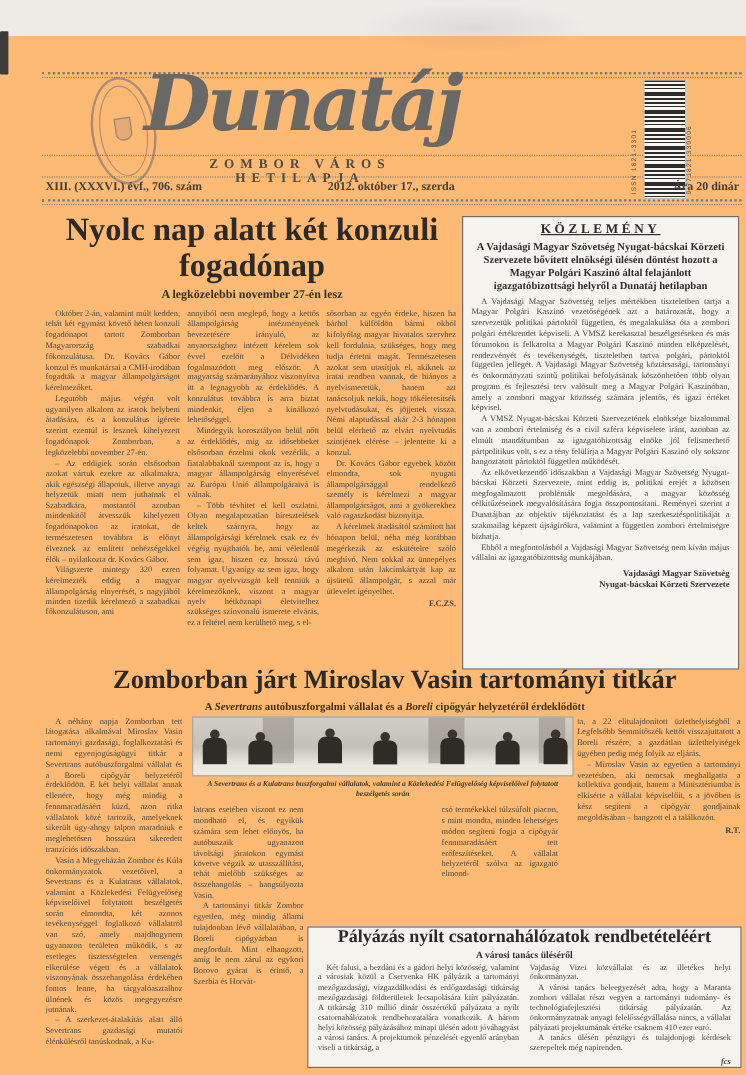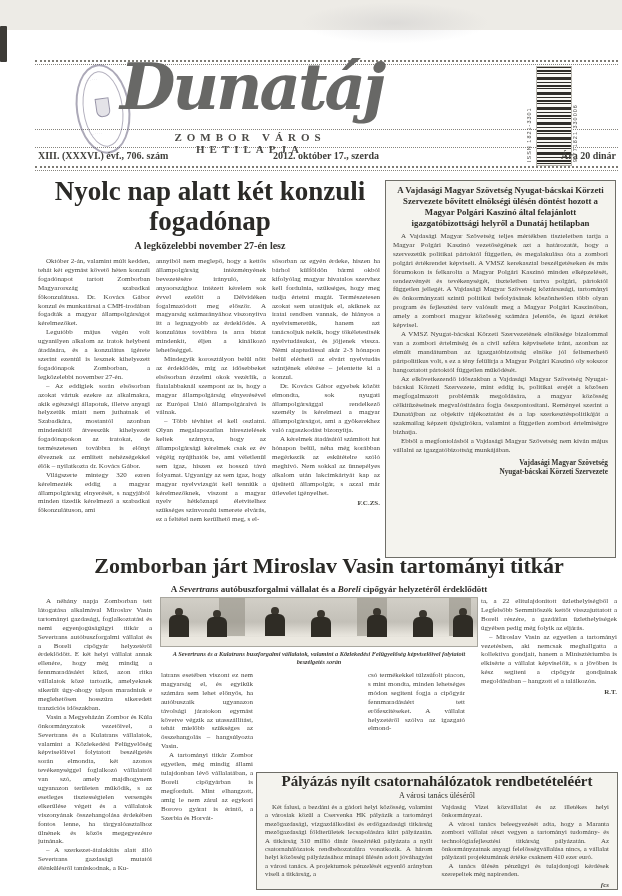--- a/index.html
+++ b/index.html
@@ -3,21 +3,21 @@
 <meta charset="utf-8">
 <style>
   html,body{margin:0;padding:0;}
   body{
     width:622px;height:896px;overflow:hidden;position:relative;
     background:#eceae5;
     font-family:"Liberation Serif", serif;
     color:#44433f;
     -webkit-font-smoothing:antialiased;
   }
-  #canvas{position:absolute;inset:0;background:#ffffff;}
+  #canvas{position:absolute;inset:0;background:#fdba74;}
   
   .edge-top{position:absolute;left:0;top:0;width:622px;height:30px;background:#edebe6;}
   .corner-mark{position:absolute;left:0;top:26px;width:7px;height:36px;background:#3d3b37;border-radius:1px;}
   .ghost{position:absolute;pointer-events:none;}
   .ghost1{left:300px;top:2px;width:190px;height:42px;background:radial-gradient(ellipse at center, rgba(120,120,132,.14), transparent 70%);}
   .ghost2{left:480px;top:180px;width:130px;height:30px;background:radial-gradient(ellipse at center, rgba(120,120,132,.10), transparent 70%);}
 
   .rule{position:absolute;height:0;border-top:1px dotted #86847d;}
   .rule.thick{border-top:2px dotted #7d7b74;}
 
@@ -93,21 +93,21 @@
 
   .vasin-left{left:38px;top:597px;width:114px;height:296px;}
   .vasin-right{left:481px;top:597px;width:136px;height:172px;}
   .vasin-cola{left:161px;top:671px;width:92px;height:222px;}
   .vasin-colb{left:259px;top:671px;width:103px;height:97px;}
   .vasin-colc{left:368px;top:671px;width:97px;height:97px;}
 
   
   .pbox{position:absolute;left:256px;top:772px;width:362px;height:118px;border:1px solid #6f6e68;background:#f4f3ee;box-sizing:border-box;padding:0 8px;overflow:hidden;}
   .pbox .phead{text-align:center;font-weight:bold;font-size:15px;color:#2b2a27;line-height:17px;}
-  .pbox .psub{text-align:center;font-weight:normal;font-size:8px;color:#33322e;margin:1px 0 3px;}
+  .pbox .psub{text-align:center;font-weight:bold;font-size:8px;color:#33322e;margin:1px 0 3px;}
   .pcols{display:flex;gap:9px;}
   .pcol{flex:1;font-size:6.8px;line-height:8.4px;text-align:justify;color:#45443f;}
   .pcol p{margin:0;text-indent:7px;}
   .pcol p.cont{text-indent:0;}
 </style>
 </head>
 <body>
 
 <div id="canvas">
 
@@ -160,20 +160,21 @@
     <p>– Több tévhitet el kell oszlatni. Olyan megalapozatlan híresztelések keltek szárnyra, hogy az állampolgársági kérelmek csak ez év végéig nyújthatók be, ami véletlenül sem igaz, hiszen ez hosszú távú folyamat. Ugyanígy az sem igaz, hogy magyar nyelvvizsgát kell tenniük a kérelmezőknek, viszont a magyar nyelv hétköznapi életvitelhez szükséges színvonalú ismerete elvárás, ez a feltétel nem kerülhető meg, s el-</p>
   </div>
   <div class="bt lead-col3">
     <p class="cont">sősorban az egyén érdeke, hiszen ha bárhol külföldön bármi okból kifolyólag magyar hivatalos szervhez kell fordulnia, szükséges, hogy meg tudja értetni magát. Természetesen azokat sem utasítjuk el, akiknek az iratai rendben vannak, de hiányos a nyelvismeretük, hanem azt tanácsoljuk nekik, hogy tökéletesítsék nyelvtudásukat, és jöjjenek vissza. Némi alaptudással akár 2-3 hónapon belül elérhető az elvárt nyelvtudás szintjének elérése – jelentette ki a konzul.</p>
     <p>Dr. Kovács Gábor egyebek között elmondta, sok nyugati állampolgársággal rendelkező személy is kérelmezi a magyar állampolgárságot, ami a gyökerekhez való ragaszkodást bizonyítja.</p>
     <p>A kérelmek átadásától számított hat hónapon belül, néha még korábban megérkezik az eskütételre szóló meghívó. Nem sokkal az ünnepélyes alkalom után lakcímkártyát kap az újsütetű állampolgár, s azzal már útlevelet igényelhet.</p>
     <span class="sig">F.C.ZS.</span>
   </div>
 
   <div class="kbox">
+    <div class="khead">KÖZLEMÉNY</div>
     <div class="ktitle">A Vajdasági Magyar Szövetség Nyugat-bácskai Körzeti Szervezete bővített elnökségi ülésén döntést hozott a Magyar Polgári Kaszinó által felajánlott igazgatóbizottsági helyről a Dunatáj hetilapban</div>
     <div class="kbody">
       <p>A Vajdasági Magyar Szövetség teljes mértékben tiszteletben tartja a Magyar Polgári Kaszinó vezetőségének azt a határozatát, hogy a szervezetük politikai pártoktól független, és megalakulása óta a zombori polgári értékrendet képviseli. A VMSZ kerekasztal beszélgetéseken és más fórumokon is felkarolta a Magyar Polgári Kaszinó minden elképzelését, rendezvényét és tevékenységét, tiszteletben tartva polgári, pártoktól független jellegét. A Vajdasági Magyar Szövetség köztársasági, tartományi és önkormányzati szintű politikai befolyásának köszönhetően több olyan program és fejlesztési terv valósult meg a Magyar Polgári Kaszinóban, amely a zombori magyar közösség számára jelentős, és igazi értéket képvisel.</p>
       <p>A VMSZ Nyugat-bácskai Körzeti Szervezetének elnöksége bizalommal van a zombori értelmiség és a civil szféra képviselete iránt, azonban az elmúlt mandátumban az igazgatóbizottság elnöke jól felismerhető pártpolitikus volt, s ez a tény felülírja a Magyar Polgári Kaszinó oly sokszor hangoztatott pártoktól független működését.</p>
       <p>Az elkövetkezendő időszakban a Vajdasági Magyar Szövetség Nyugat-bácskai Körzeti Szervezete, mint eddig is, politikai erejét a közösen megfogalmazott problémák megoldására, a magyar közösség célkitűzéseinek megvalósítására fogja összpontosítani. Reményei szerint a Dunatájban az objektív tájékoztatást és a lap szerkesztéspolitikáját a szakmailag képzett újságírókra, valamint a független zombori értelmiségre bízhatja.</p>
       <p>Ebből a megfontolásból a Vajdasági Magyar Szövetség nem kíván május vállalni az igazgatóbizottság munkájában.</p>
     </div>
     <div class="ksig">
       <div>Vajdasági Magyar Szövetség</div>
       <div>Nyugat-bácskai Körzeti Szervezete</div>
@@ -221,21 +222,21 @@
   </div>
   <div class="caption">A Severtrans és a Kulatrans buszforgalmi vállalatok, valamint a Közlekedési Felügyelőség képviselőivel folytatott beszélgetés során</div>
 
   <div class="bt vasin-left">
     <p>A néhány napja Zomborban tett látogatása alkalmával Miroslav Vasin tartományi gazdasági, foglalkoztatási és nemi egyenjogúságügyi titkár a Severtrans autóbuszforgalmi vállalat és a Boreli cipőgyár helyzetéről érdeklődött. E két helyi vállalat annak ellenére, hogy még mindig a fennmaradásáért küzd, azon ritka vállalatok közé tartozik, amelyeknek sikerült úgy-ahogy talpon maradniuk e meglehetősen hosszúra sikeredett tranzíciós időszakban.</p>
     <p>Vasin a Megyeházán Zombor és Kúla önkormányzatok vezetőivel, a Severtrans és a Kulatrans vállalatok, valamint a Közlekedési Felügyelőség képviselőivel folytatott beszélgetés során elmondta, két azonos tevékenységgel foglalkozó vállalatról van szó, amely majdhogynem ugyanazon területen működik, s az esetleges tisztességtelen versengés elkerülése végett és a vállalatok viszonyának összehangolása érdekében fontos lenne, ha tárgyalóasztalhoz ülnének és közös megegyezésre jutnának.</p>
     <p>– A szerkezet-átalakítás alatt álló Severtrans gazdasági mutatói élénkülésről tanúskodnak, a Ku-</p>
   </div>
 
   <div class="bt vasin-cola">
-    <p class="cont">latrans esetében viszont ez nem magyarság el, és egyikük számára sem lehet előnyös, ha autóbuszaik ugyanazon távolsági járatokon egymást követve végzik az utasszállítást, tehát mielőbb szükséges az összehangolás – hangsúlyozta Vasin.</p>
+    <p class="cont">latrans esetében viszont ez nem mondható el, és egyikük számára sem lehet előnyös, ha autóbuszaik ugyanazon távolsági járatokon egymást követve végzik az utasszállítást, tehát mielőbb szükséges az összehangolás – hangsúlyozta Vasin.</p>
     <p>A tartományi titkár Zombor egyetlen, még mindig állami tulajdonban lévő vállalatában, a Boreli cipőgyárban is megfordult. Mint elhangzott, amíg le nem zárul az egykori Borovo gyárat is érintő, a Szerbia és Horvát-</p>
   </div>
   <div class="bt vasin-colc">
     <p class="cont">csó termékekkel túlzsúfolt piacon, s mint mondta, minden lehetséges módon segíteni fogja a cipőgyár fennmaradásáért tett erőfeszítéseket. A vállalat helyzetéről szólva az igazgató elmond-</p>
   </div>
   <div class="bt vasin-right">
     <p class="cont">ta, a 22 elitulajdonított üzlethelyiségből a Legfelsőbb Semmítőszék kettőt visszajuttatott a Boreli részére, a gazdátlan üzlethelyiségek ügyében pedig még folyik az eljárás.</p>
     <p>– Miroslav Vasin az egyetlen a tartományi vezetésben, aki nemcsak meghallgatta a kollektíva gondjait, hanem a Minisztériumba is elkísérte a vállalat képviselőit, s a jövőben is kész segíteni a cipőgyár gondjainak megoldásában – hangzott el a találkozón.</p>
     <span class="sig">R.T.</span>
   </div>

